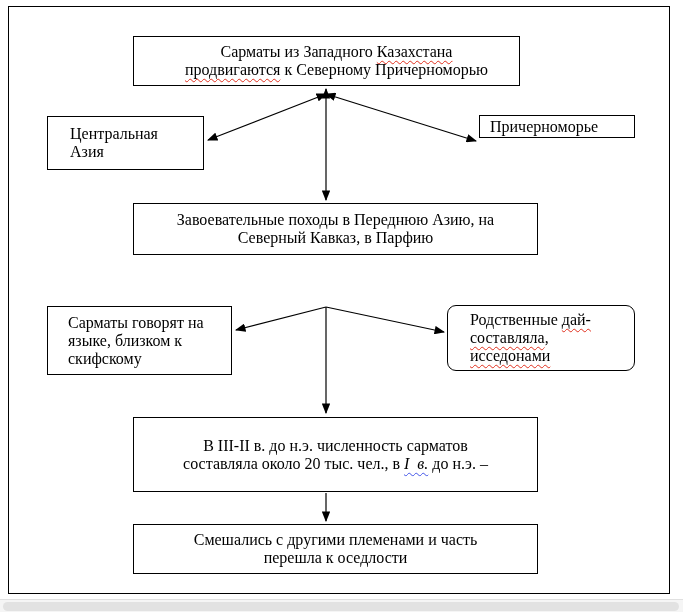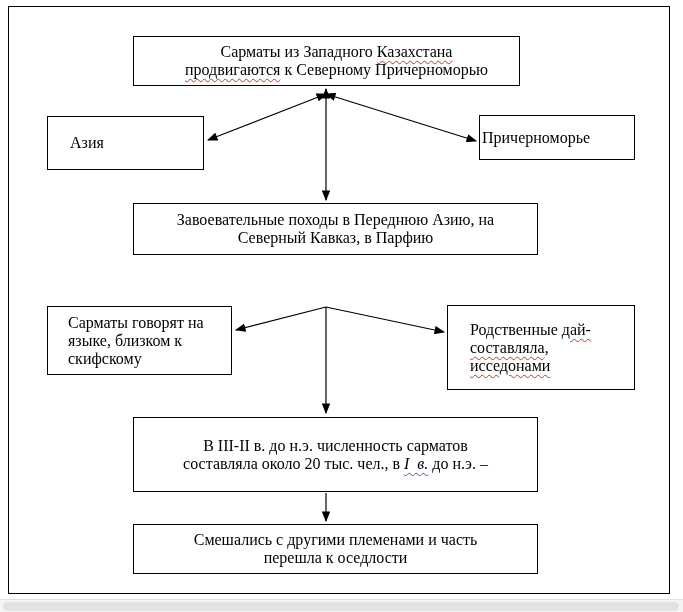--- a/index.html
+++ b/index.html
@@ -37,24 +37,24 @@
     flex-direction: column;
     justify-content: center;
     font-size: 16px;
     line-height: 18px;
   }
   .box .line { white-space: nowrap; }
   .box.center { text-align: center; }
 
   .box-migration   { left: 133px; top: 36px;  width: 387px; height: 50px; padding-left: 20px; }
   .box-central     { left: 47px;  top: 116px; width: 157px; height: 54px; padding-left: 22px; }
-  .box-blacksea    { left: 479px; top: 115px; width: 156px; height: 45px; padding-left: 2px; }
+  .box-blacksea    { left: 479px; top: 115px; width: 156px; height: 23px; padding-left: 10px; }
   .box-campaigns   { left: 133px; top: 203px; width: 405px; height: 52px; }
   .box-language    { left: 47px;  top: 306px; width: 185px; height: 69px; padding-left: 20px; }
-  .box-kinship     { left: 447px; top: 305px; width: 188px; height: 85px; padding-left: 22px; }
+  .box-kinship     { left: 447px; top: 305px; width: 188px; height: 66px; padding-left: 22px; border-radius: 9px; }
   .box-population  { left: 133px; top: 417px; width: 405px; height: 75px; }
   .box-assim       { left: 133px; top: 524px; width: 405px; height: 50px; }
 
   .wavy-red {
     text-decoration-line: underline;
     text-decoration-style: wavy;
     text-decoration-color: #e0301e;
     text-decoration-thickness: 1px;
     text-underline-offset: 3px;
   }
@@ -109,20 +109,21 @@
       <line x1="326" y1="493" x2="326" y2="521" marker-end="url(#ah)"></line>
     </g>
   </svg>
 
   <div class="box center box-migration">
     <div class="line"><span>Сарматы из Западного </span><span class="wavy-red">Казахстана</span></div>
     <div class="line"><span class="wavy-red">продвигаются</span><span> к Северному Причерноморью</span></div>
   </div>
 
   <div class="box box-central">
+    <div class="line">Центральная</div>
     <div class="line">Азия</div>
   </div>
 
   <div class="box box-blacksea">
     <div class="line">Причерноморье</div>
   </div>
 
   <div class="box center box-campaigns">
     <div class="line">Завоевательные походы в Переднюю Азию, на</div>
     <div class="line">Северный Кавказ, в Парфию</div>

